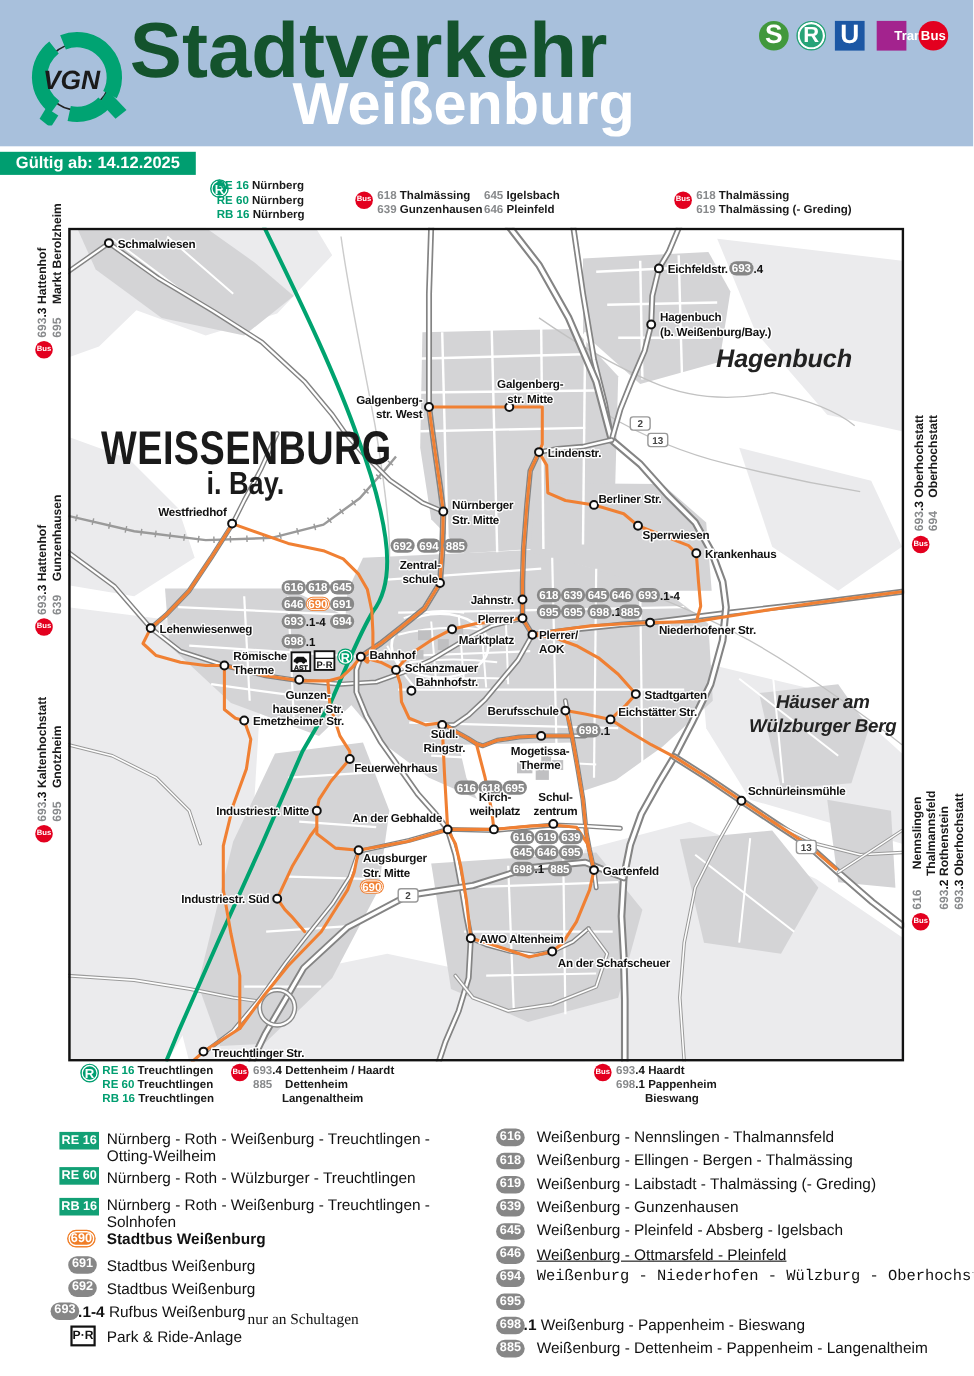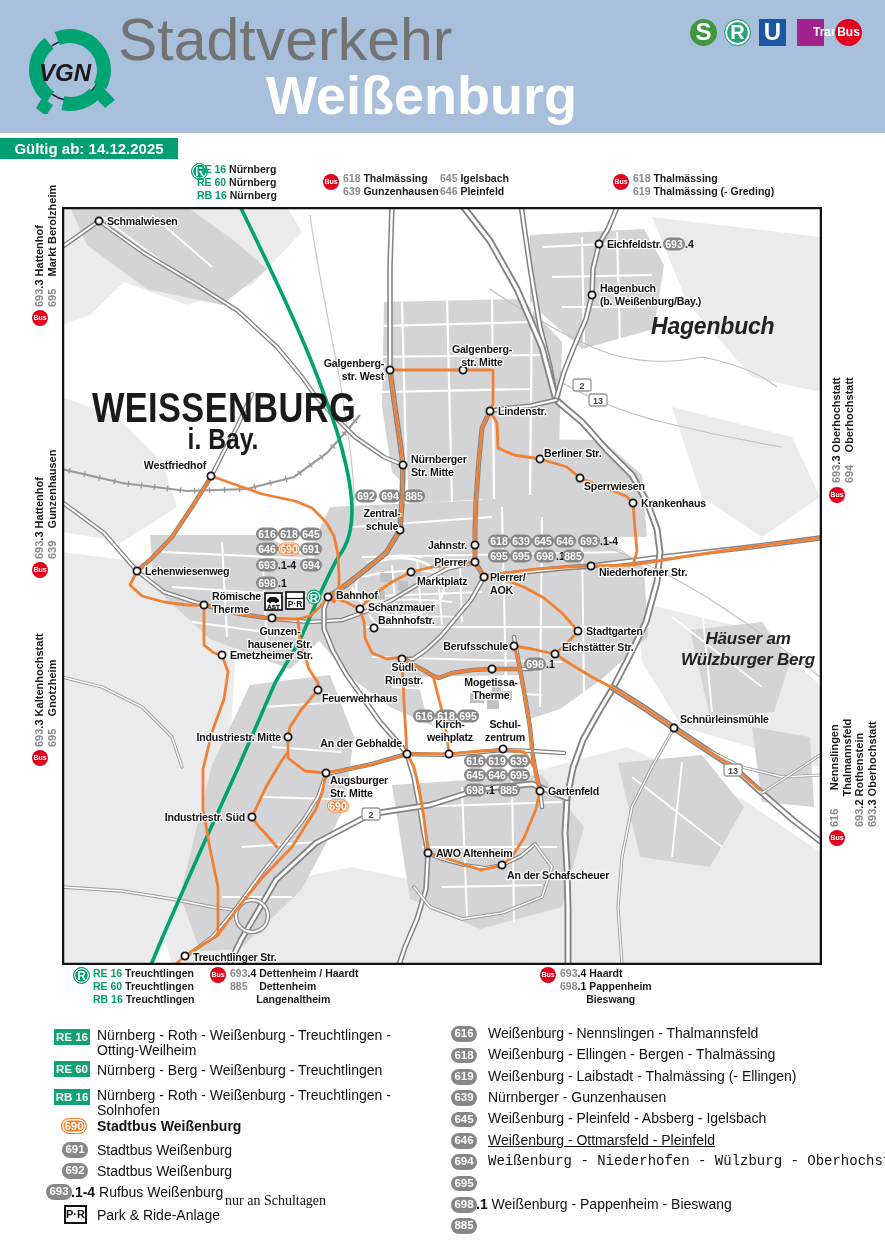--- a/index.html
+++ b/index.html
@@ -1,20 +1,20 @@
 <!DOCTYPE html>
 <html><head>
 <meta charset="utf-8">
 <style>
 * { margin:0; padding:0; box-sizing:border-box; }
 html,body { width:885px; height:1251px; background:#fff; font-family:"Liberation Sans", sans-serif; }
 #page { position:relative; width:885px; height:1251px; overflow:hidden; background:#fff; }
 .abs { position:absolute; }
 #header { position:absolute; left:0; top:0; width:885px; height:133px; background:#a8c0dc; }
-#titl1 { position:absolute; left:118px; top:6px; font-size:59px; font-weight:normal; color:#737373; }
+#titl1 { position:absolute; left:118px; top:6px; font-size:71px; font-weight:bold; color:#14532d; }
 #titl2 { position:absolute; left:266px; top:64px; font-size:54px; font-weight:bold; color:#ffffff; }
 #gueltig { position:absolute; left:0; top:138px; width:178px; height:21px; background:#009e70; color:#fff; font-size:15px; font-weight:bold; text-align:center; line-height:21px; }
 .ticon { position:absolute; top:19px; width:27px; height:27px; color:#fff; font-weight:bold; text-align:center; }
 .circ { border-radius:50%; }
 .srow { position:absolute; font-size:10.5px; font-weight:bold; color:#1a1a1a; line-height:12.8px; white-space:nowrap; }
 .grn { color:#009e70; }
 .gnum { color:#888a8c; }
 .bsfx { color:#111; }
 .buscirc { position:absolute; width:16px; height:16px; border-radius:50%; background:#e3001f; color:#fff; font-size:7px; font-weight:bold; text-align:center; line-height:16px; }
 .rcirc { position:absolute; width:17px; height:17px; border-radius:50%; background:#009e70; color:#fff; font-size:12px; font-weight:bold; text-align:center; line-height:16px; box-shadow:inset 0 0 0 1.3px #fff; border:1px solid #009e70; }
@@ -74,53 +74,54 @@
   <div class="rcirc" style="left:73px;top:967px;">R</div>
   <div class="srow" style="left:93px;top:967px;"><span class="grn">RE 16</span> Treuchtlingen<br><span class="grn">RE 60</span> Treuchtlingen<br><span class="grn">RB 16</span> Treuchtlingen</div>
   <div class="buscirc" style="left:210px;top:967px;">Bus</div>
   <div class="srow" style="left:230px;top:967px;"><span class="gnum">693<span class="bsfx">.4</span></span> Dettenheim / Haardt<br><span class="gnum">885</span>&nbsp;&nbsp;&nbsp; Dettenheim<br>&nbsp;&nbsp;&nbsp;&nbsp;&nbsp;&nbsp;&nbsp;&nbsp; Langenaltheim</div>
   <div class="buscirc" style="left:540px;top:967px;">Bus</div>
   <div class="srow" style="left:560px;top:967px;"><span class="gnum">693<span class="bsfx">.4</span></span> Haardt<br><span class="gnum">698<span class="bsfx">.1</span></span> Pappenheim<br>&nbsp;&nbsp;&nbsp;&nbsp;&nbsp;&nbsp;&nbsp;&nbsp; Bieswang</div>
 
   <div class="lbox" style="left:54px;top:1029px;">RE 16</div>
   <div class="ltext" style="left:97px;top:1028px;">Nürnberg - Roth - Weißenburg - Treuchtlingen -<br>Otting-Weilheim</div>
   <div class="lbox" style="left:54px;top:1061px;">RE 60</div>
-  <div class="ltext" style="left:97px;top:1063px;">Nürnberg - Berg - Weißenburg - Treuchtlingen</div>
+  <div class="ltext" style="left:97px;top:1063px;">Nürnberg - Roth - Wülzburger - Treuchtlingen</div>
   <div class="lbox" style="left:54px;top:1089px;">RB 16</div>
   <div class="ltext" style="left:97px;top:1088px;">Nürnberg - Roth - Weißenburg - Treuchtlingen -<br>Solnhofen</div>
   <div class="loval or" style="left:61px;top:1118px;">690</div>
   <div class="ltext" style="left:97px;top:1119px;"><b>Stadtbus Weißenburg</b></div>
   <div class="loval" style="left:62px;top:1142px;">691</div>
   <div class="ltext" style="left:97px;top:1143px;">Stadtbus Weißenburg</div>
   <div class="loval" style="left:62px;top:1163px;">692</div>
   <div class="ltext" style="left:97px;top:1164px;">Stadtbus Weißenburg</div>
   <div class="ltext" style="left:225px;top:1193px;font-family:Liberation Serif, serif;">nur an Schultagen</div>
   <div class="loval" style="left:46px;top:1184px;">693</div>
   <div class="ltext" style="left:71px;top:1185px;"><b>.1-4</b> Rufbus Weißenburg</div>
   <div class="abs" style="left:64px;top:1205px;width:23px;height:19px;border:2px solid #111;background:#fff;color:#111;font-weight:bold;font-size:11px;text-align:center;line-height:15px;">P·R</div>
   <div class="ltext" style="left:97px;top:1208px;">Park &amp; Ride-Anlage</div>
 
   <div class="loval" style="left:451px;top:1026.2px;">616</div>
     <div class="ltext" style="left:488px;top:1026px;">Weißenburg - Nennslingen - Thalmannsfeld</div>
   <div class="loval" style="left:451px;top:1047.6px;">618</div>
     <div class="ltext" style="left:488px;top:1047.4px;">Weißenburg - Ellingen - Bergen - Thalmässing</div>
   <div class="loval" style="left:451px;top:1069px;">619</div>
-    <div class="ltext" style="left:488px;top:1068.7px;">Weißenburg - Laibstadt - Thalmässing (- Ellingen)</div>
+    <div class="ltext" style="left:488px;top:1068.7px;">Weißenburg - Laibstadt - Thalmässing (- Greding)</div>
   <div class="loval" style="left:451px;top:1090.3px;">639</div>
-    <div class="ltext" style="left:488px;top:1090.1px;">Nürnberger - Gunzenhausen</div>
+    <div class="ltext" style="left:488px;top:1090.1px;">Weißenburg - Gunzenhausen</div>
   <div class="loval" style="left:451px;top:1111.7px;">645</div>
     <div class="ltext" style="left:488px;top:1111.4px;">Weißenburg - Pleinfeld - Absberg - Igelsbach</div>
   <div class="loval" style="left:451px;top:1133px;">646</div>
     <div class="ltext" style="left:488px;top:1132.8px;text-decoration:underline;">Weißenburg - Ottmarsfeld - Pleinfeld</div>
   <div class="loval" style="left:451px;top:1154.4px;">694</div>
     <div class="ltext" style="left:488px;top:1154.1px;font-family:Liberation Mono, monospace;">Weißenburg - Niederhofen - Wülzburg - Oberhochstatt</div>
   <div class="loval" style="left:451px;top:1175.7px;">695</div>
   <div class="loval" style="left:451px;top:1197.1px;">698</div>
     <div class="ltext" style="left:476px;top:1196.8px;"><b>.1</b> Weißenburg - Pappenheim - Bieswang</div>
   <div class="loval" style="left:451px;top:1218.4px;">885</div>
+    <div class="ltext" style="left:488px;top:1218.2px;">Weißenburg - Dettenheim - Pappenheim - Langenaltheim</div>
 
 <svg class="abs" style="left:62px;top:207px" width="760" height="758" viewBox="0 0 760 758" font-family="Liberation Sans, sans-serif">
 <rect x="0" y="0" width="760" height="758" fill="#ffffff"></rect>
 <path d="M0,0 L225,0 L240,25 L190,78 L125,98 L62,75 L28,108 L0,118 Z" fill="#ebebed"></path>
 <path d="M0,190 L55,210 L100,255 L115,300 L60,335 L0,325 Z" fill="#ebebed"></path>
 <path d="M0,345 L120,360 L175,425 L168,540 L130,690 L90,758 L0,758 Z" fill="#ebebed"></path>
 <path d="M95,700 L290,660 L430,690 L470,758 L110,758 Z" fill="#ebebed"></path>
 <path d="M575,395 L700,425 L758,478 L758,560 L620,520 L580,455 Z" fill="#ebebed"></path>
 <path d="M470,565 L565,540 L680,592 L758,645 L758,758 L440,758 L428,660 Z" fill="#ebebed"></path>
 <path d="M590,10 L758,30 L758,185 L690,170 L625,95 Z" fill="#ebebed"></path>

